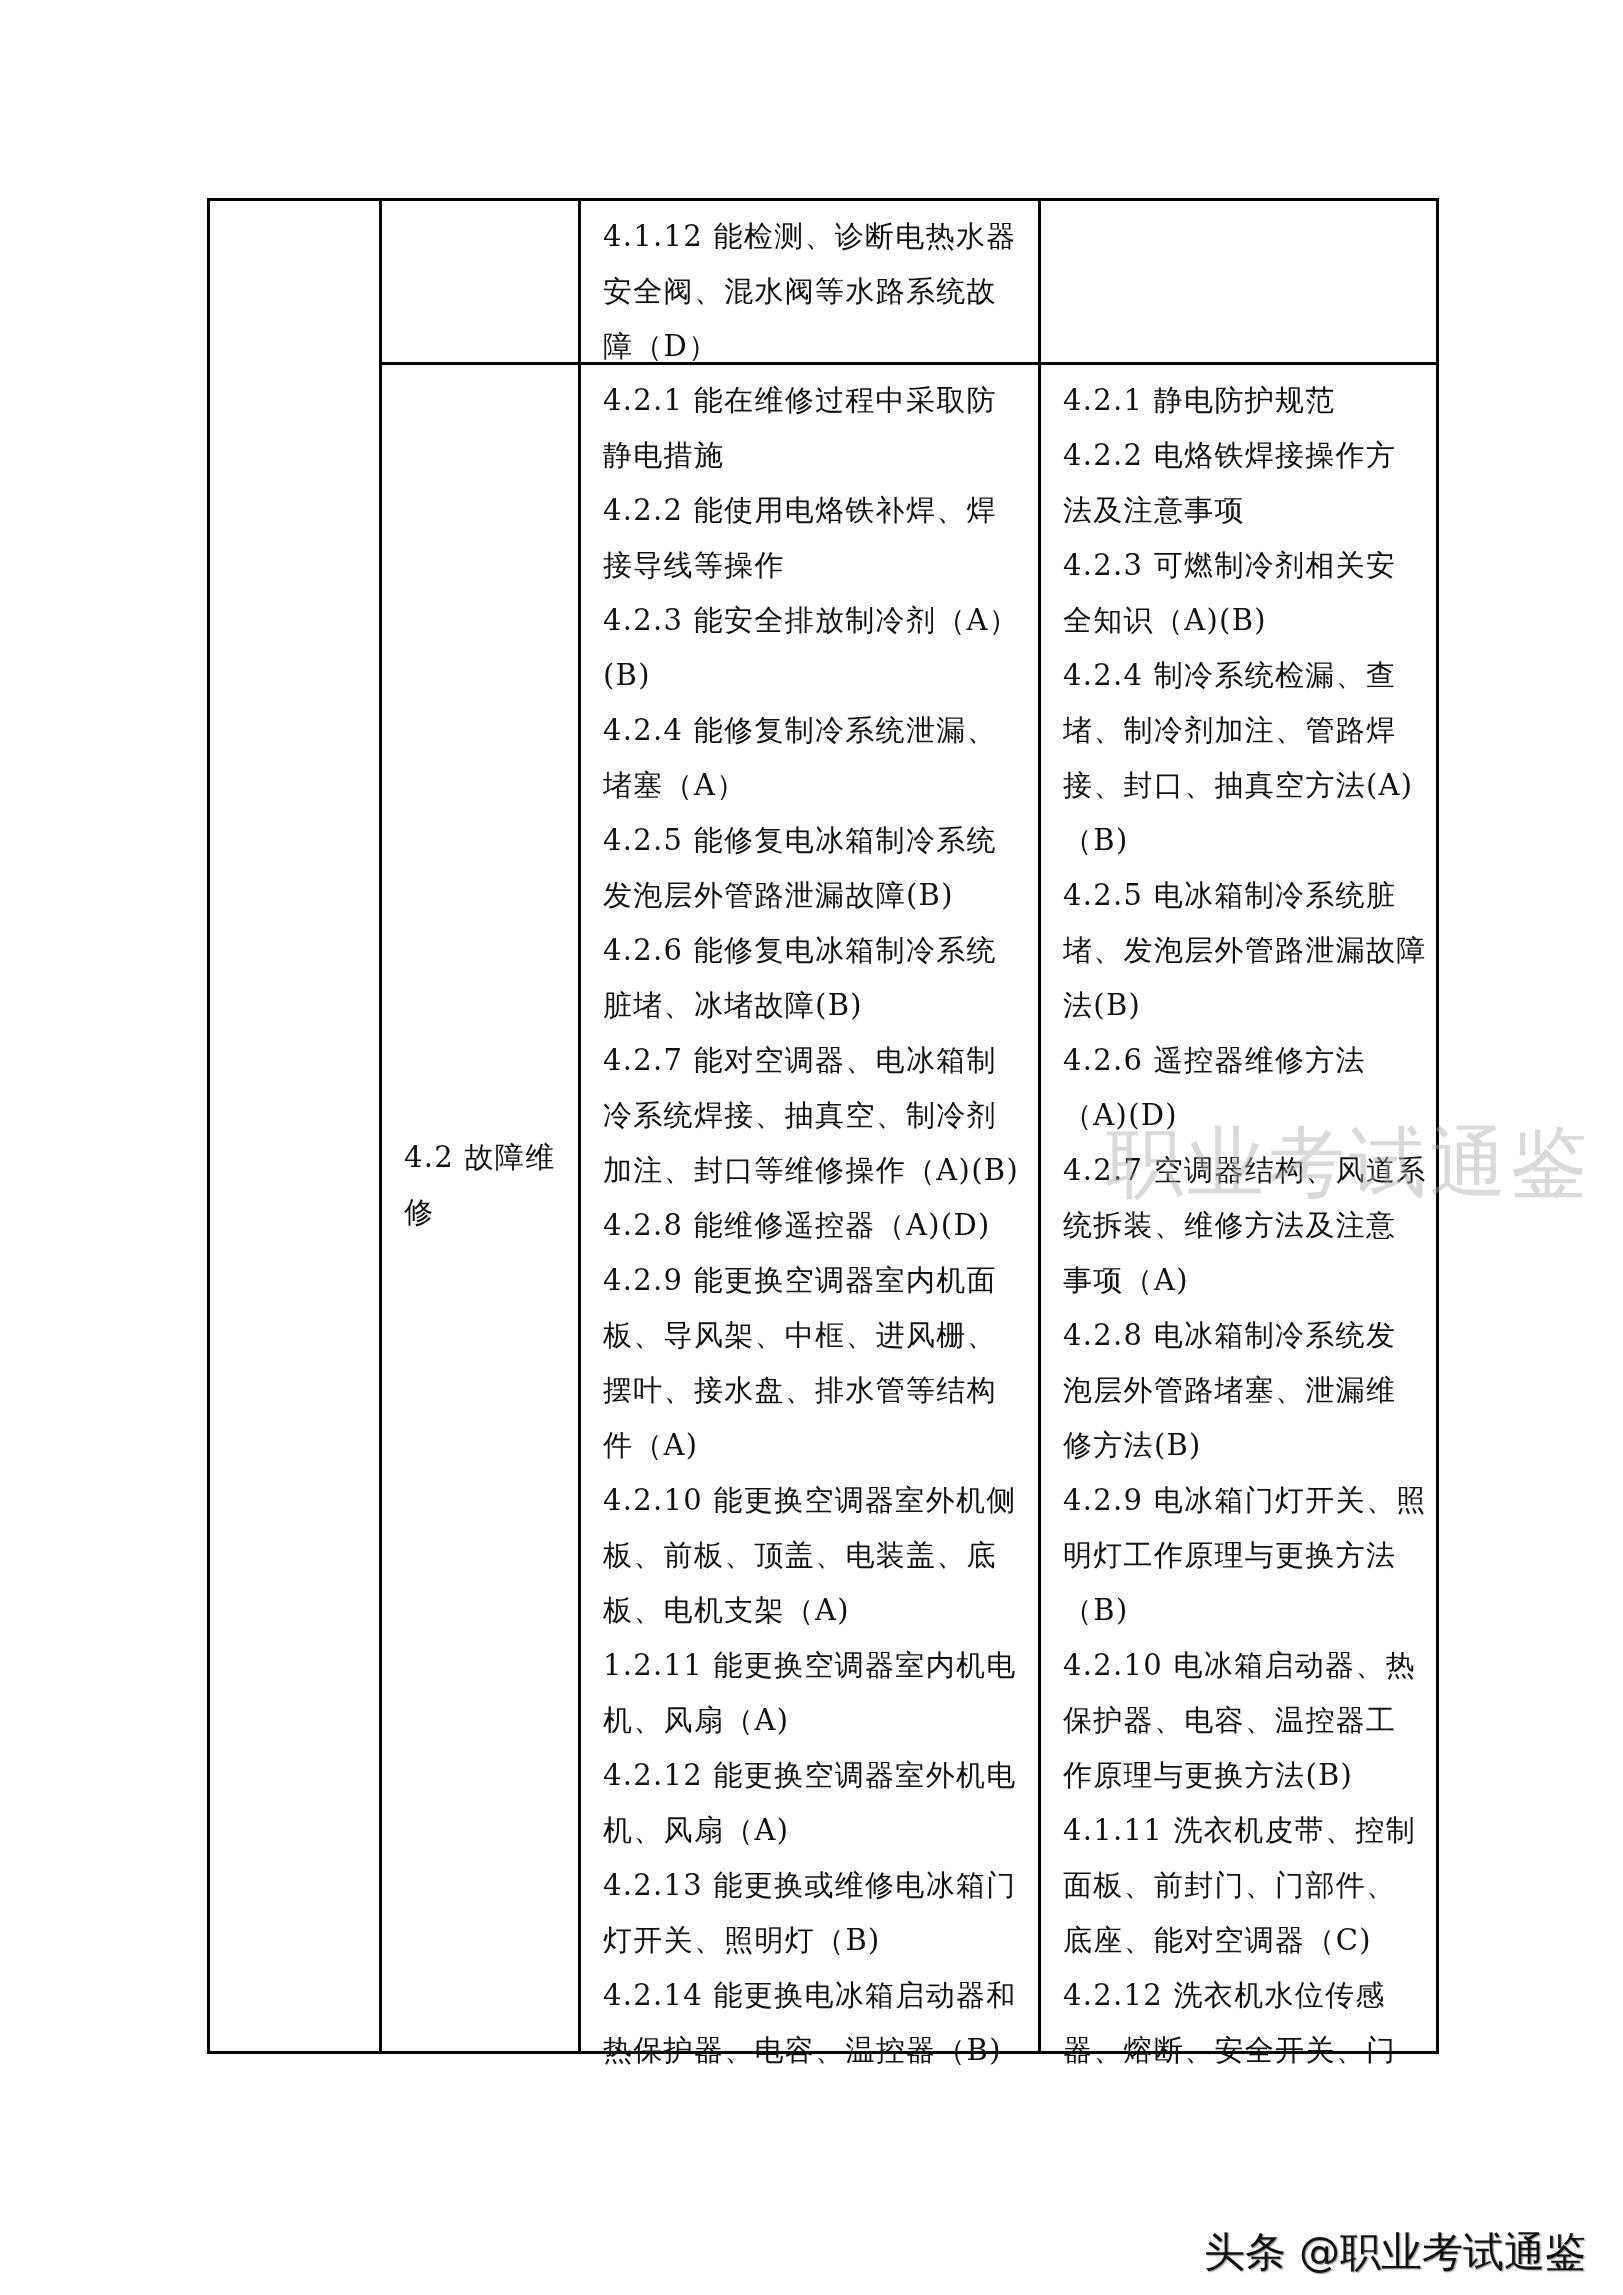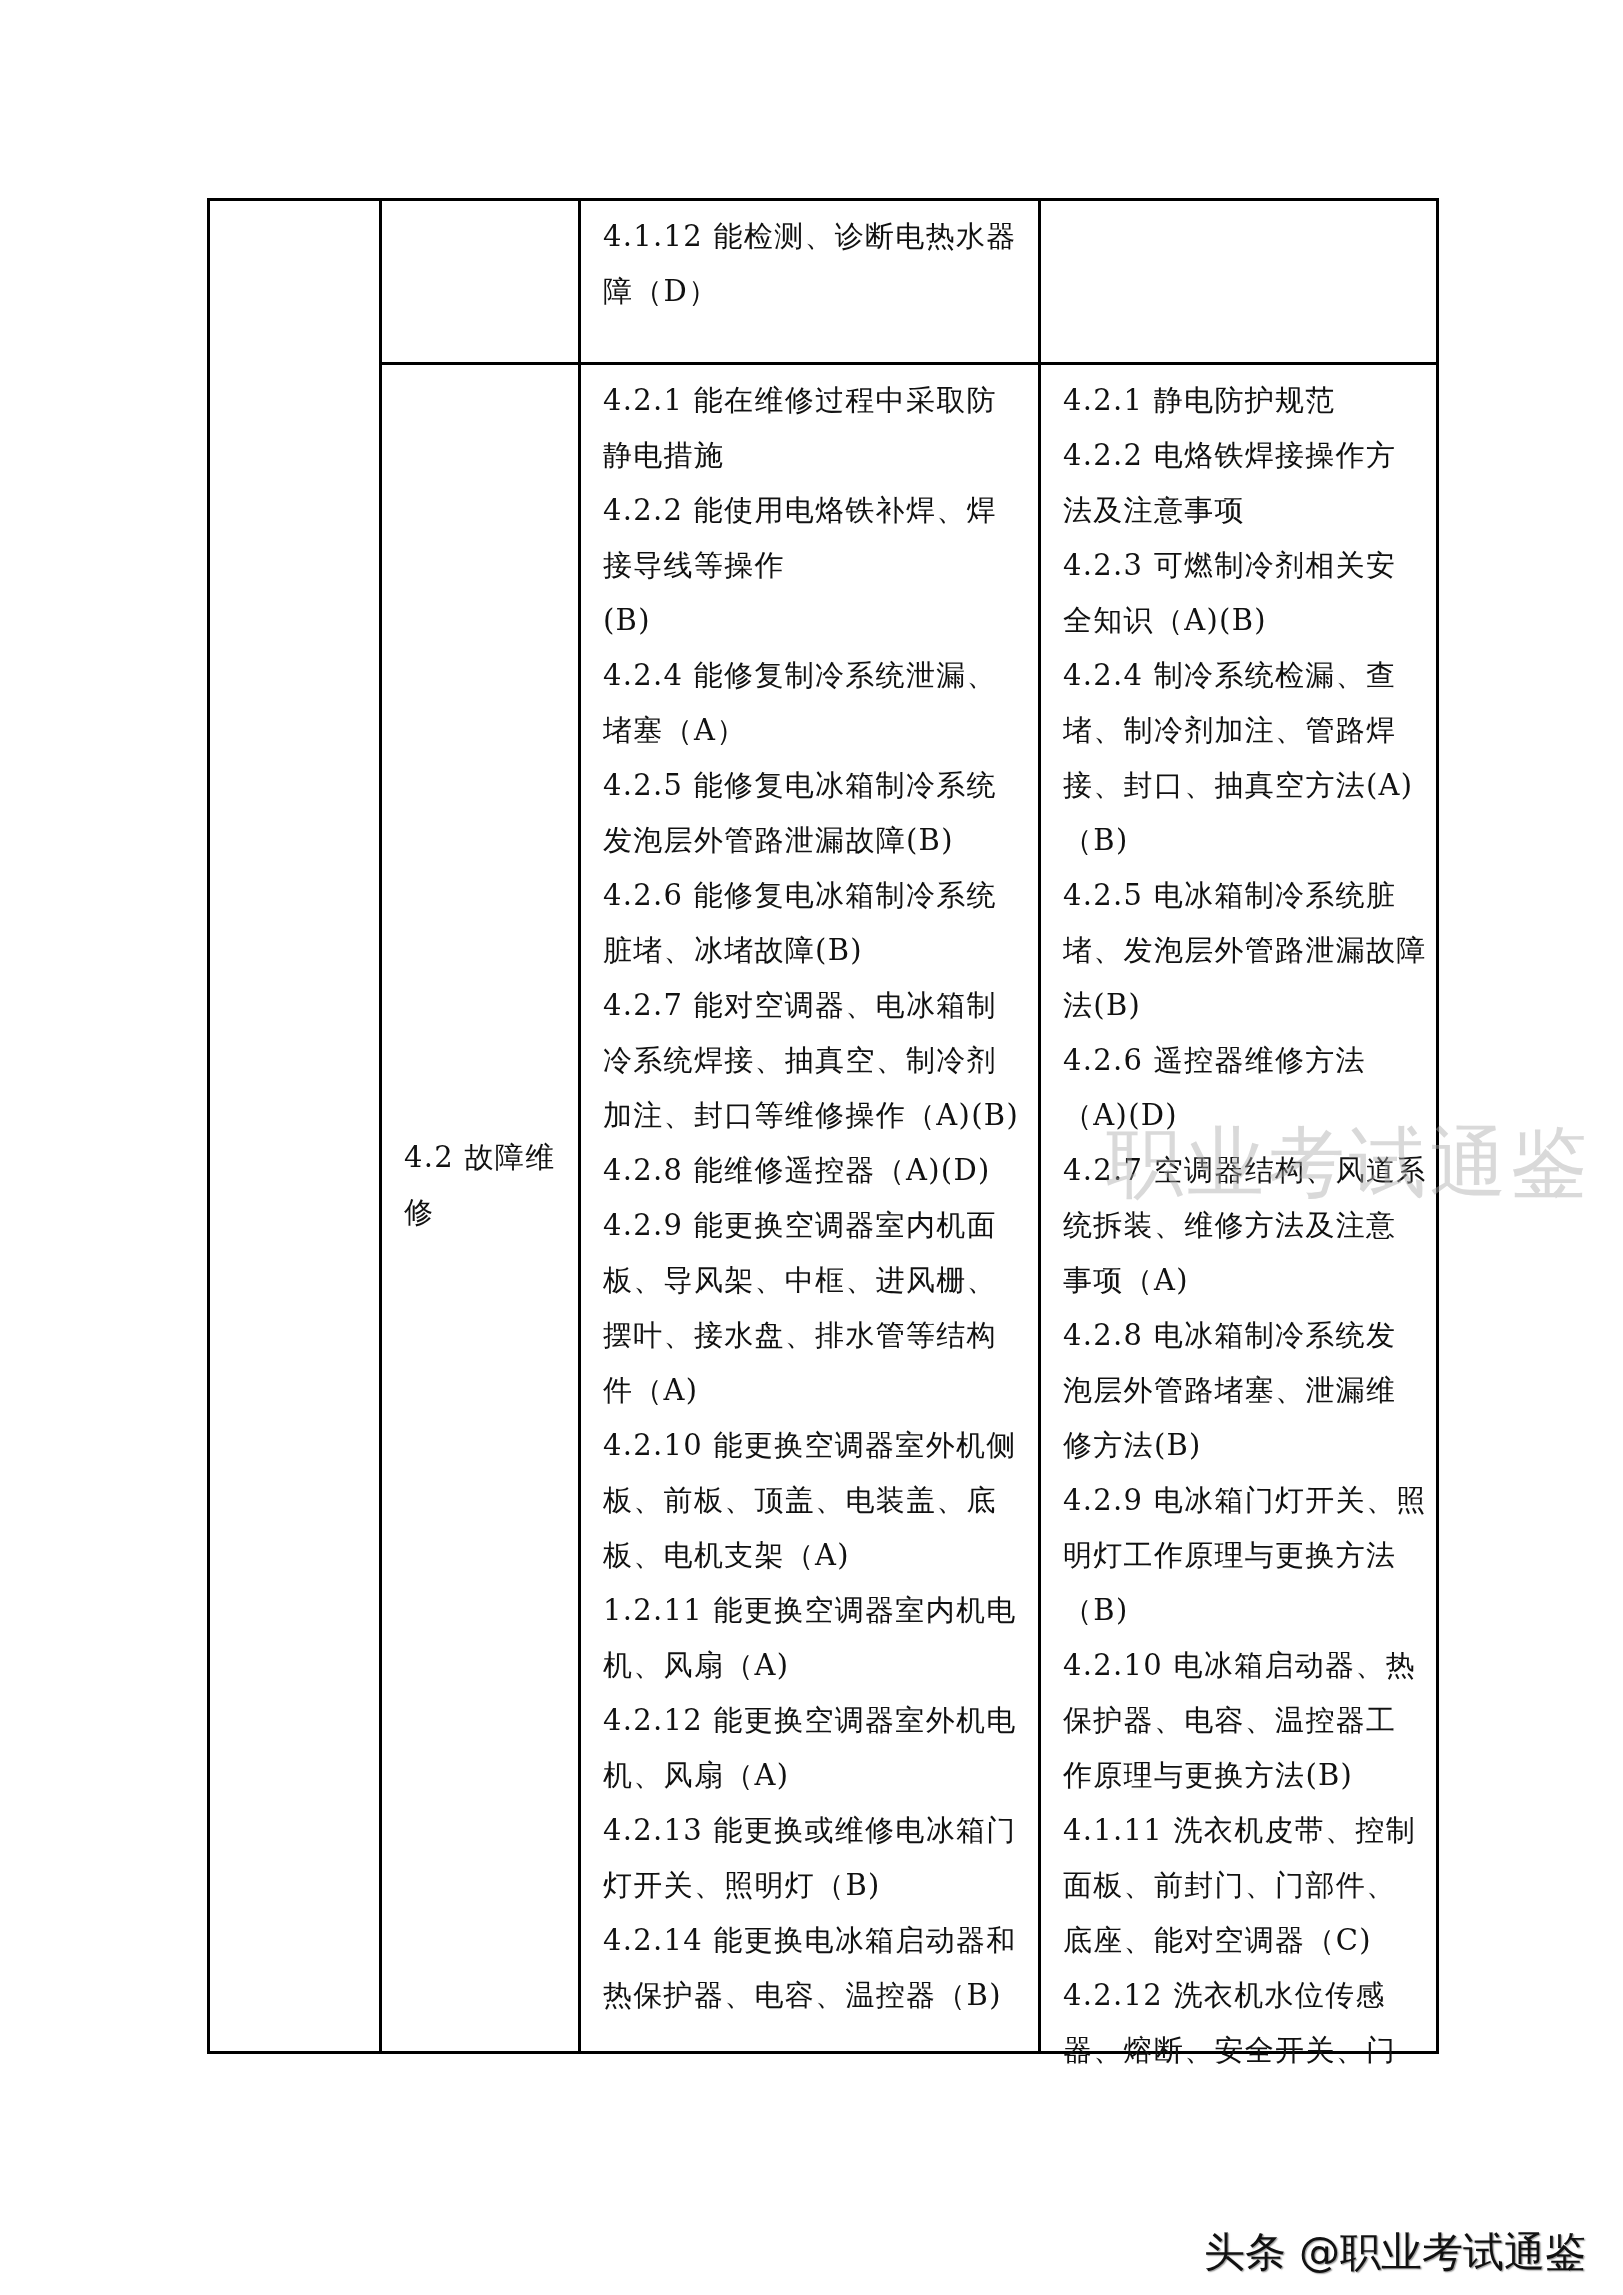--- a/index.html
+++ b/index.html
@@ -22,35 +22,37 @@
 <div class="page-table">
 
   <div class="vline" style="left:169px;"></div>
   <div class="vline" style="left:368px;"></div>
   <div class="vline" style="left:828px;"></div>
 
   <div class="hline" style="left:169px; right:0; top:161px;"></div>
 
   <div class="cell" id="r1c3" style="left:372px; top:7.9px; width:457px;">
       <span class="ln">4.1.12 能检测、诊断电热水器</span>
+      <span class="ln">安全阀、混水阀等水路系统故</span>
       <span class="ln">障（D）</span>
     </div>
 
   <div class="cell" id="r1c4" style="left:832px; top:7.9px; width:397px;"></div>
 
   <div class="cell" id="r2c2" style="left:173px; top:929px; width:196px;">
       <span class="ln">4.2 故障维</span>
       <span class="ln">修</span>
     </div>
 
   <div class="cell" id="r2c3" style="left:372px; top:172px; width:457px;">
       <span class="ln">4.2.1 能在维修过程中采取防</span>
       <span class="ln">静电措施</span>
       <span class="ln">4.2.2 能使用电烙铁补焊、焊</span>
       <span class="ln">接导线等操作</span>
+      <span class="ln">4.2.3 能安全排放制冷剂（A）</span>
       <span class="ln">(B)</span>
       <span class="ln">4.2.4 能修复制冷系统泄漏、</span>
       <span class="ln">堵塞（A）</span>
       <span class="ln">4.2.5 能修复电冰箱制冷系统</span>
       <span class="ln">发泡层外管路泄漏故障(B)</span>
       <span class="ln">4.2.6 能修复电冰箱制冷系统</span>
       <span class="ln">脏堵、冰堵故障(B)</span>
       <span class="ln">4.2.7 能对空调器、电冰箱制</span>
       <span class="ln">冷系统焊接、抽真空、制冷剂</span>
       <span class="ln">加注、封口等维修操作（A)(B)</span>

